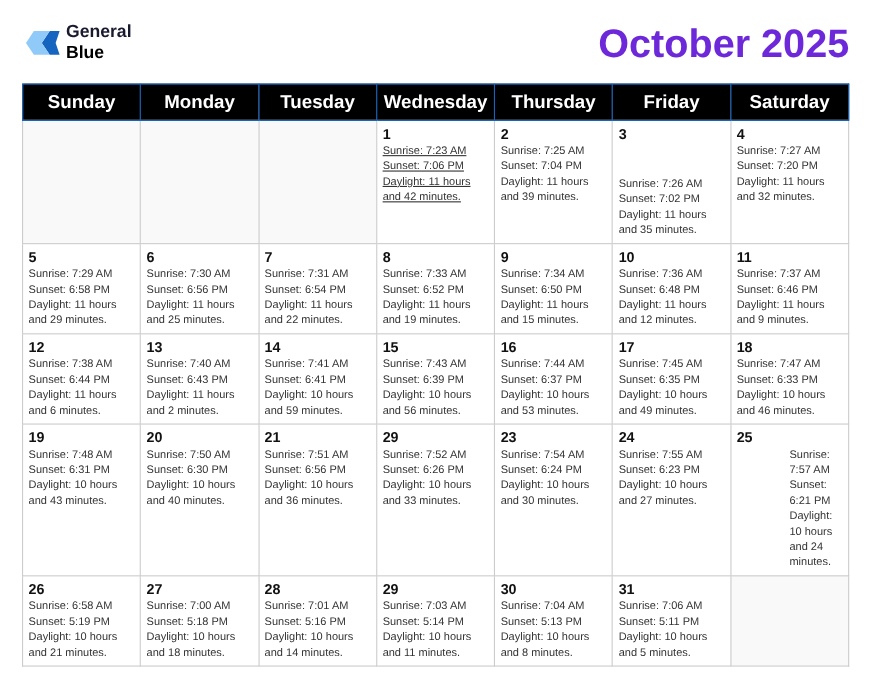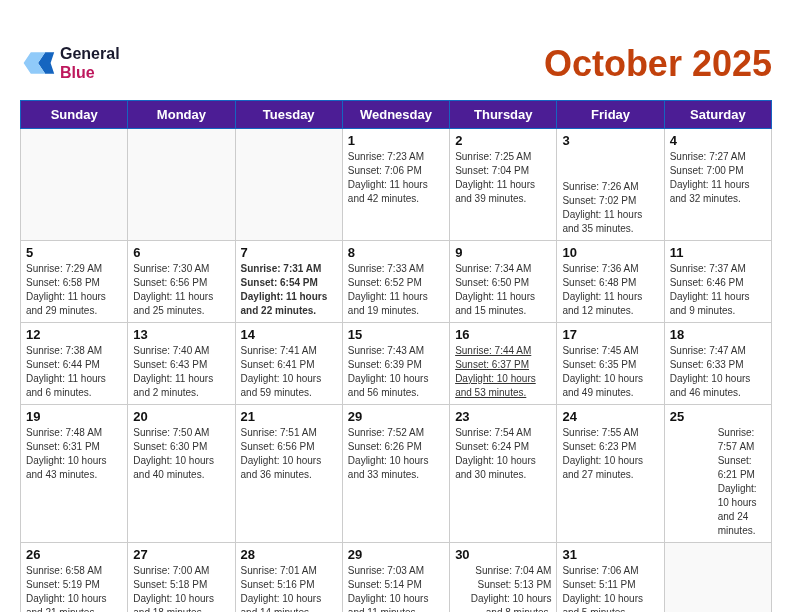--- a/index.html
+++ b/index.html
@@ -8,53 +8,52 @@
       background: #fff;
       width: 792px;
       min-height: 612px;
       padding: 20px;
     }
     .header {
       display: flex;
       justify-content: space-between;
       align-items: flex-start;
       margin-bottom: 16px;
-      margin-top: 24px;
     }
     .logo {
       display: flex;
       align-items: center;
       gap: 4px;
     }
     .logo-icon {
       width: 36px;
       height: 36px;
     }
     .title-block {
       text-align: right;
     }
     .month-title {
       font-size: 36px;
       font-weight: bold;
-      color: #c2410c;
+      color: #6d28d9;
       line-height: 1.1;
     }
     .subtitle {
       font-size: 14px;
       color: #333;
     }
     .calendar {
       width: 100%;
       border-collapse: collapse;
       border: 1px solid #ccc;
     }
     .calendar th {
-      background: #4c1d95;
+      background: #000000;
       color: #fff;
-      font-size: 13px;
+      font-size: 17px;
       font-weight: bold;
       padding: 6px 4px;
       text-align: center;
       border: 1px solid #1565c0;
     }
     .calendar td {
       vertical-align: top;
       border: 1px solid #ccc;
       padding: 4px 5px;
       width: calc(100% / 7);
@@ -86,21 +85,21 @@
 
 <div class="header">
   <div class="logo">
     <svg class="logo-icon" viewBox="0 0 40 40">
       <rect x="0" y="0" width="40" height="40" fill="none"></rect>
       <polygon points="28,8 38,8 34,20 38,32 28,32 20,20" fill="#1565c0"></polygon>
       <polygon points="12,8 28,8 20,20 28,32 12,32 4,20" fill="#90caf9"></polygon>
     </svg>
     <div>
       <div style="font-size:16px;font-weight:bold;color:#1a1a2e;line-height:1.2;">General</div>
-      <div style="font-size:16px;font-weight:bold;color:#be185d;line-height:1.2;">Blue</div>
+      <div style="font-size:16px;font-weight:bold;color:#000000;line-height:1.2;">Blue</div>
     </div>
   </div>
   <div class="title-block">
     <div class="month-title">October 2025</div>
   </div>
 </div>
 
 <table class="calendar">
   <thead>
     <tr>
@@ -113,59 +112,59 @@
         <th>Saturday</th>
       </tr>
   </thead>
   <tbody id="calendar-body">
   <tr>
         <td class="empty"></td>
         <td class="empty"></td>
         <td class="empty"></td>
         <td>
           <div class="day-num">1</div>
-          <div class="day-info" style="white-space: pre-line;">Sunrise: 7:23 AM
+          <div class="day-info" style="white-space: pre-line; text-decoration: underline;">Sunrise: 7:23 AM
 Sunset: 7:06 PM
 Daylight: 11 hours and 42 minutes.</div>
         </td>
         <td>
           <div class="day-num">2</div>
           <div class="day-info" style="white-space: pre-line;">Sunrise: 7:25 AM
 Sunset: 7:04 PM
 Daylight: 11 hours and 39 minutes.</div>
         </td>
         <td>
           <div class="day-num">3</div>
           <div class="day-info" style="white-space: pre-line; margin-top: 32px;">Sunrise: 7:26 AM
 Sunset: 7:02 PM
 Daylight: 11 hours and 35 minutes.</div>
         </td>
         <td>
           <div class="day-num">4</div>
           <div class="day-info" style="white-space: pre-line;">Sunrise: 7:27 AM
-Sunset: 7:00 PM
+Sunset: 7:20 PM
 Daylight: 11 hours and 32 minutes.</div>
         </td>
       </tr>
       <tr>
         <td>
           <div class="day-num">5</div>
           <div class="day-info" style="white-space: pre-line;">Sunrise: 7:29 AM
 Sunset: 6:58 PM
 Daylight: 11 hours and 29 minutes.</div>
         </td>
         <td>
           <div class="day-num">6</div>
           <div class="day-info" style="white-space: pre-line;">Sunrise: 7:30 AM
 Sunset: 6:56 PM
 Daylight: 11 hours and 25 minutes.</div>
         </td>
         <td>
           <div class="day-num">7</div>
-          <div class="day-info" style="white-space: pre-line; font-weight: bold;">Sunrise: 7:31 AM
+          <div class="day-info" style="white-space: pre-line;">Sunrise: 7:31 AM
 Sunset: 6:54 PM
 Daylight: 11 hours and 22 minutes.</div>
         </td>
         <td>
           <div class="day-num">8</div>
           <div class="day-info" style="white-space: pre-line;">Sunrise: 7:33 AM
 Sunset: 6:52 PM
 Daylight: 11 hours and 19 minutes.</div>
         </td>
         <td>
@@ -207,21 +206,21 @@
 Daylight: 10 hours and 59 minutes.</div>
         </td>
         <td>
           <div class="day-num">15</div>
           <div class="day-info" style="white-space: pre-line;">Sunrise: 7:43 AM
 Sunset: 6:39 PM
 Daylight: 10 hours and 56 minutes.</div>
         </td>
         <td>
           <div class="day-num">16</div>
-          <div class="day-info" style="white-space: pre-line; text-decoration: underline;">Sunrise: 7:44 AM
+          <div class="day-info" style="white-space: pre-line;">Sunrise: 7:44 AM
 Sunset: 6:37 PM
 Daylight: 10 hours and 53 minutes.</div>
         </td>
         <td>
           <div class="day-num">17</div>
           <div class="day-info" style="white-space: pre-line;">Sunrise: 7:45 AM
 Sunset: 6:35 PM
 Daylight: 10 hours and 49 minutes.</div>
         </td>
         <td>
@@ -295,21 +294,21 @@
 Daylight: 10 hours and 14 minutes.</div>
         </td>
         <td>
           <div class="day-num">29</div>
           <div class="day-info" style="white-space: pre-line;">Sunrise: 7:03 AM
 Sunset: 5:14 PM
 Daylight: 10 hours and 11 minutes.</div>
         </td>
         <td>
           <div class="day-num">30</div>
-          <div class="day-info" style="white-space: pre-line; text-align: right;">Sunrise: 7:04 AM
+          <div class="day-info" style="white-space: pre-line;">Sunrise: 7:04 AM
 Sunset: 5:13 PM
 Daylight: 10 hours and 8 minutes.</div>
         </td>
         <td>
           <div class="day-num">31</div>
           <div class="day-info" style="white-space: pre-line;">Sunrise: 7:06 AM
 Sunset: 5:11 PM
 Daylight: 10 hours and 5 minutes.</div>
         </td>
         <td class="empty"></td>

